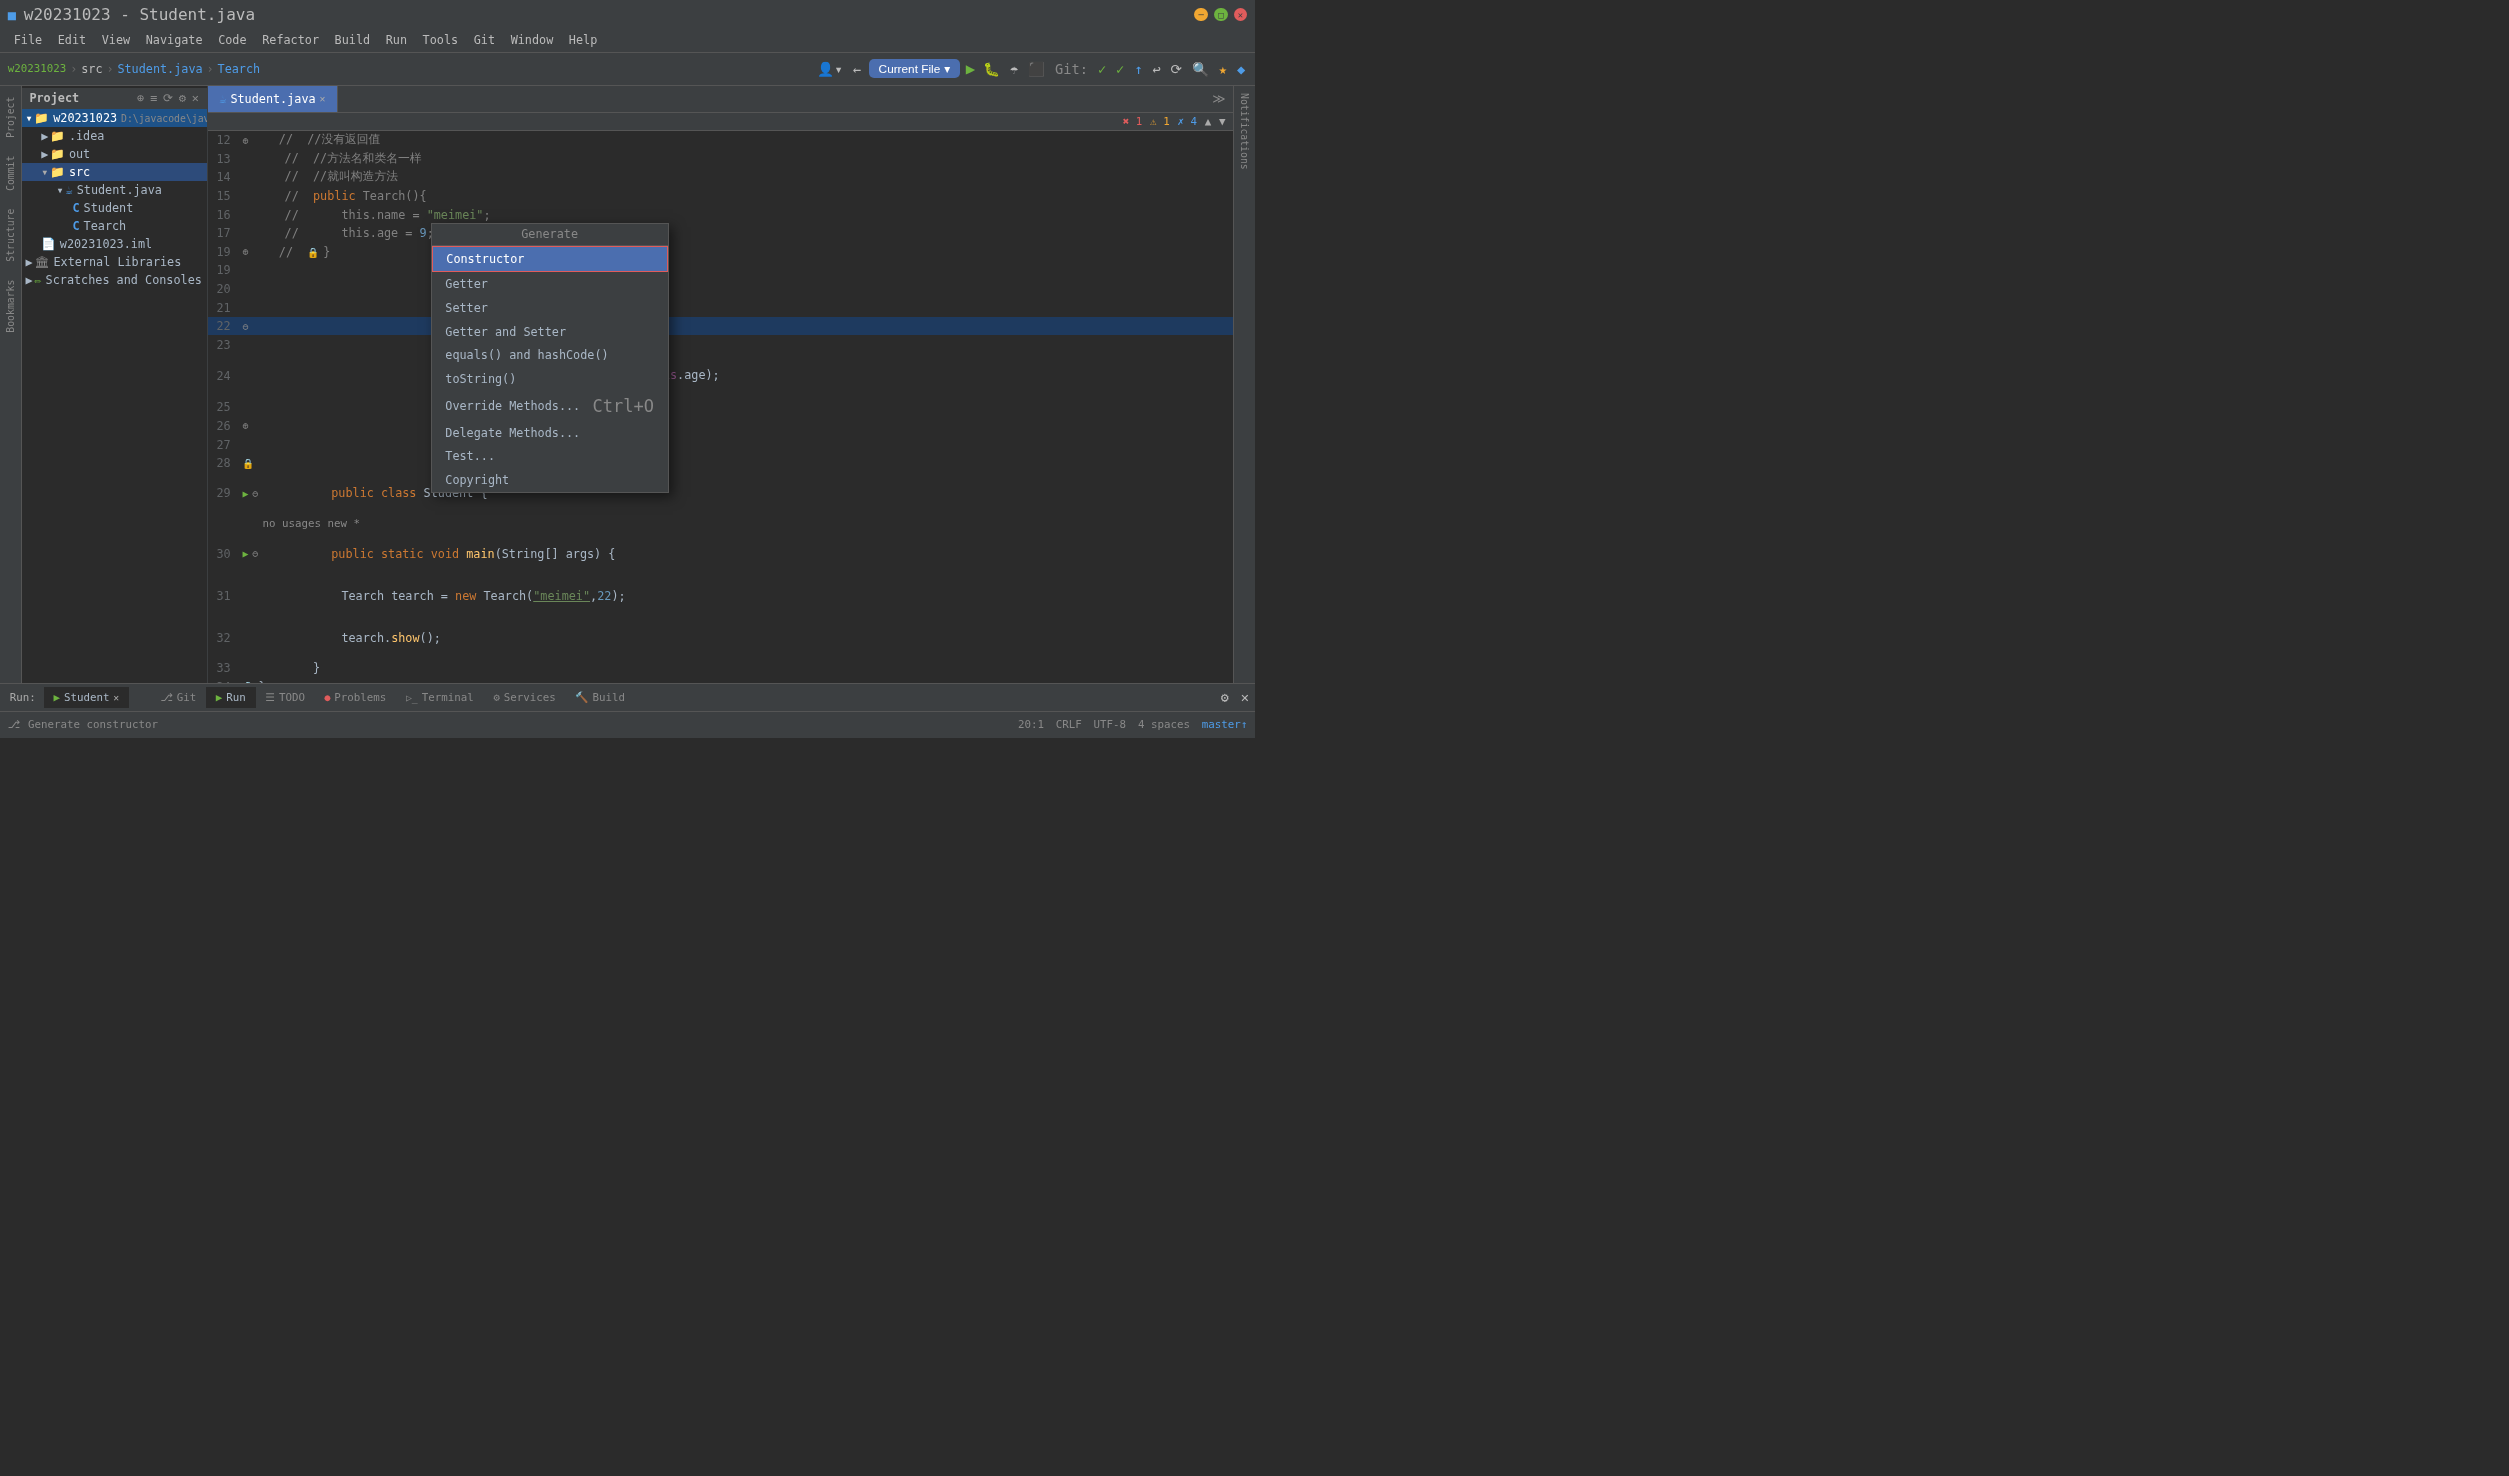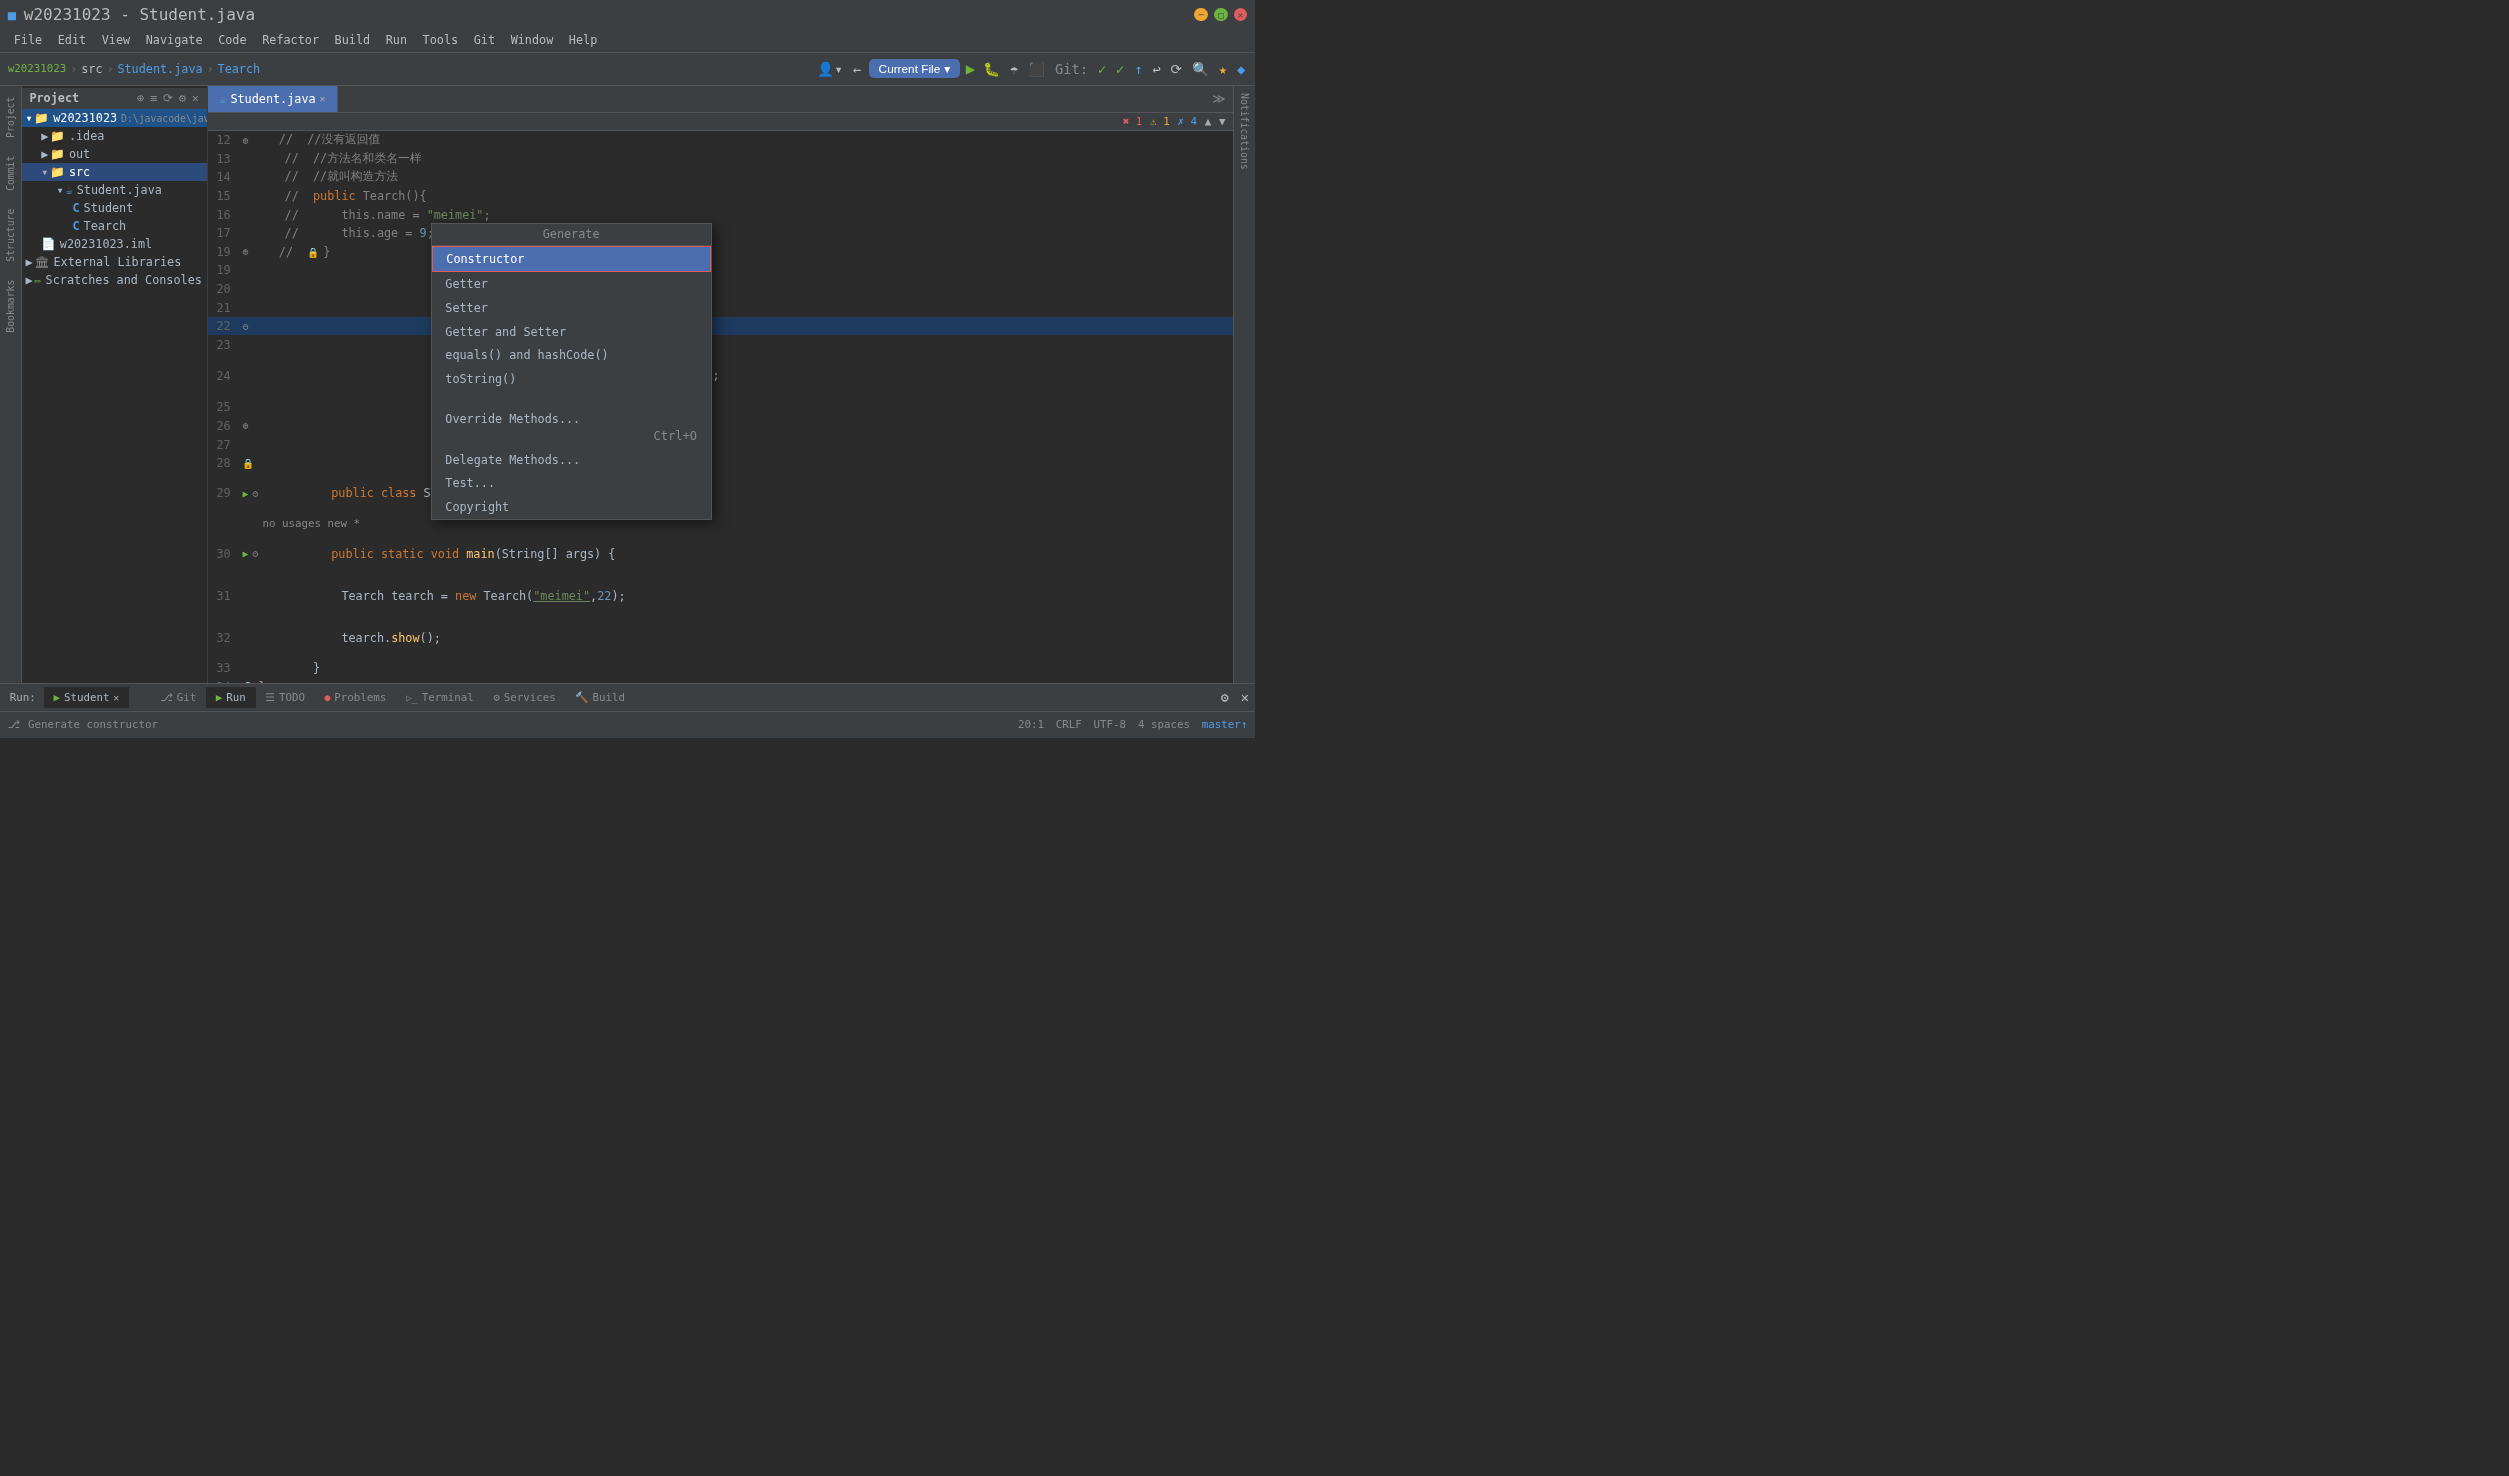--- a/index.html
+++ b/index.html
@@ -218,21 +218,21 @@
     .fold-arrow { color: #888; margin-right: 2px; font-size: 9.8px; }
     .lock-icon { color: #888; margin-right: 3.9px; font-size: 9.8px; }
 
     
     #generate-menu {
       position: absolute;
       top: 137px;
       left: 223px;
       background: #3c3f41;
       border: 1px solid #555;
-      width: 281px;
+      width: 238px;
       z-index: 100;
       box-shadow: 3.9px 3.9px 11.8px rgba(0,0,0,0.5);
     }
     .menu-title {
       text-align: center;
       padding: 3.9px 0;
       font-size: 11.8px;
       color: #888;
       border-bottom: 1px solid #555;
     }
@@ -244,21 +244,21 @@
       display: flex;
       justify-content: space-between;
       align-items: center;
     }
     .menu-option.active {
       background: #4b6eaf;
       color: white;
       border: 1px solid #e05c5c;
       text-align: right;
     }
-    .shortcut { color: #888; font-size: 12px; margin-top: 33px; }
+    .shortcut { color: #888; font-size: 17px; }
 
     
     #right-panel {
       width: 21.6px;
       background: #3c3f41;
       display: flex;
       flex-direction: column;
       align-items: center;
       border-left: 1px solid #555;
     }

